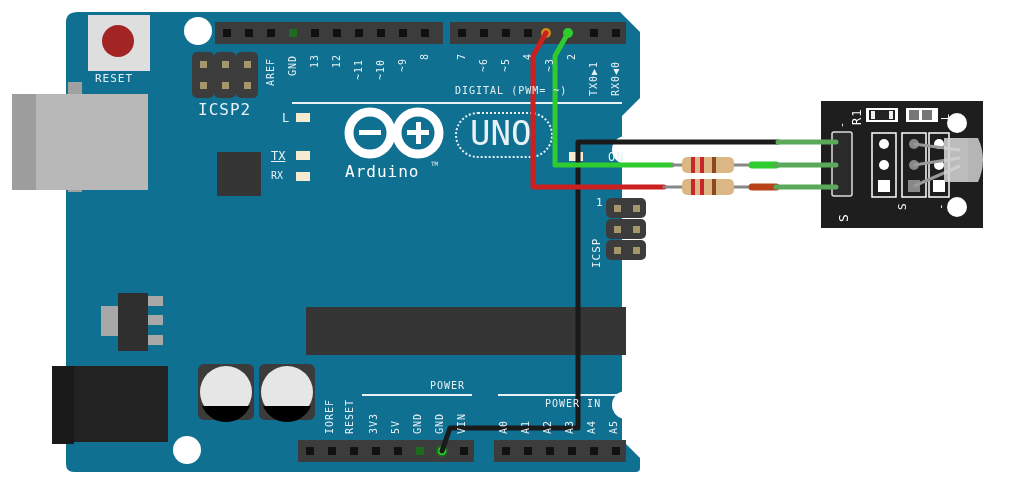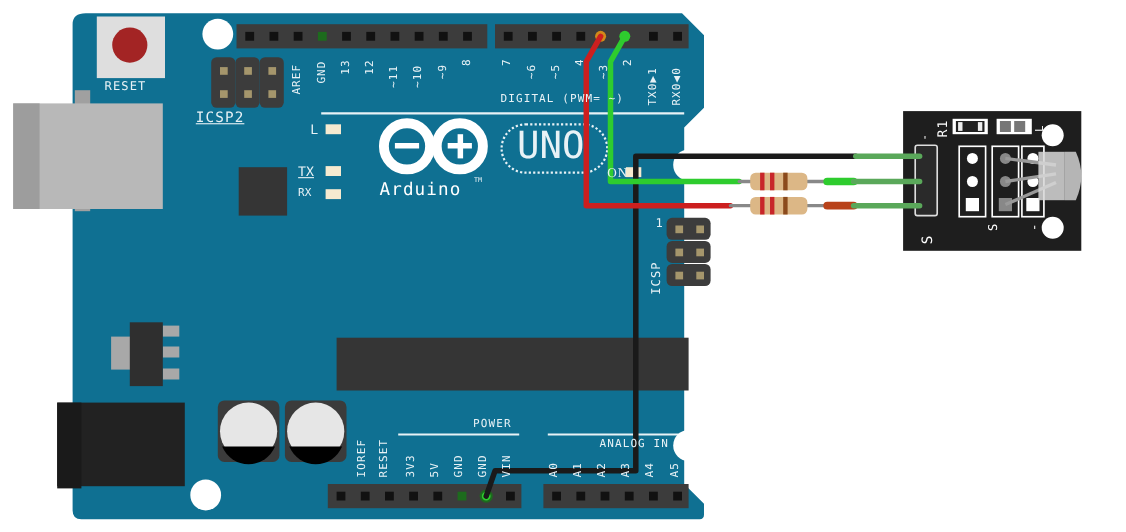--- a/index.html
+++ b/index.html
@@ -193,34 +193,34 @@
   </g>
   <g>
     <rect x="682" y="179" width="52" height="16" rx="5" fill="#dcb786"></rect>
     <rect x="691" y="179" width="4" height="16" fill="#c8262a"></rect>
     <rect x="700" y="179" width="4" height="16" fill="#c8262a"></rect>
     <rect x="712" y="179" width="4" height="16" fill="#8b4a1c"></rect>
   </g>
 </svg>
 
 <div class="lbl" style="left:95px;top:72px;font-size:11px;letter-spacing:1px;">RESET</div>
-<div class="lbl" style="left:178px;top:100px;font-size:13px;letter-spacing:1px;text-decoration:underline;">ICSP2</div>
+<div class="lbl" style="left:198px;top:100px;font-size:16px;letter-spacing:1px;">ICSP2</div>
 
 <div class="lbl" style="left:282px;top:111px;font-size:12px;">L</div>
 <div class="lbl" style="left:271px;top:149px;font-size:12px;text-decoration:underline;">TX</div>
 <div class="lbl" style="left:271px;top:170px;font-size:10px;">RX</div>
-<div class="lbl" style="left:552px;top:150px;font-size:12px;letter-spacing:1px;font-family:Liberation Serif, serif;">ON</div>
+<div class="lbl" style="left:608px;top:150px;font-size:12px;letter-spacing:1px;">ON</div>
 
 <div class="lbl" style="left:345px;top:162px;font-size:16px;letter-spacing:1px;color:#fff;">Arduino</div>
 <div class="lbl" style="left:431px;top:160px;font-size:6px;">TM</div>
 <div class="lbl" style="left:470px;top:113px;font-size:34px;color:#e8f2f6;">UNO</div>
 
 <div class="lbl" style="left:455px;top:85px;font-size:10px;letter-spacing:1px;">DIGITAL (PWM= ~)</div>
 <div class="lbl" style="left:430px;top:380px;font-size:10px;letter-spacing:1px;text-align:center;">POWER</div>
-<div class="lbl" style="left:545px;top:398px;font-size:10px;letter-spacing:1px;">ANALOG IN</div>
+<div class="lbl" style="left:545px;top:398px;font-size:10px;letter-spacing:1px;">POWER IN</div>
 
 <div class="vtxt" style="left:590px;top:268px;font-size:11px;">ICSP</div>
 <div class="lbl" style="left:596px;top:196px;font-size:11px;">1</div>
 
 <div class="vtxt" style="left:265px;top:86px;">AREF</div>
 <div class="vtxt" style="left:287px;top:76px;">GND</div>
 <div class="vtxt" style="left:309px;top:68px;">13</div>
 <div class="vtxt" style="left:331px;top:68px;">12</div>
 <div class="vtxt" style="left:353px;top:80px;">~11</div>
 <div class="vtxt" style="left:375px;top:80px;">~10</div>

